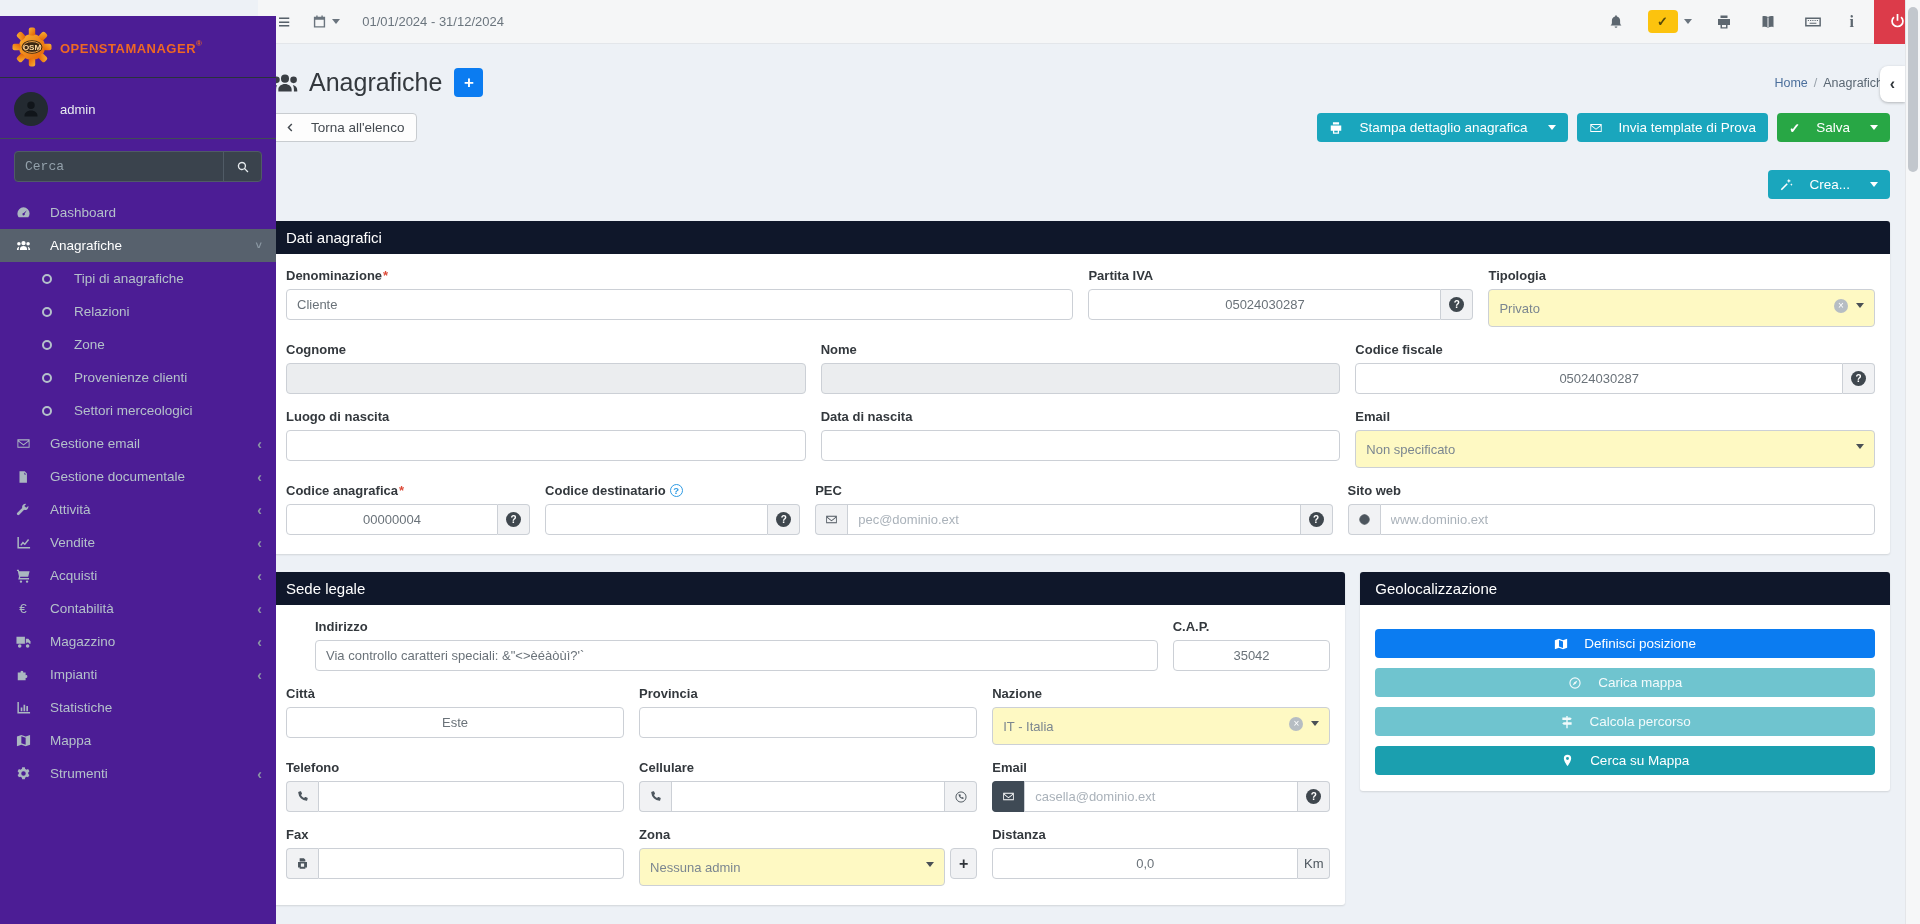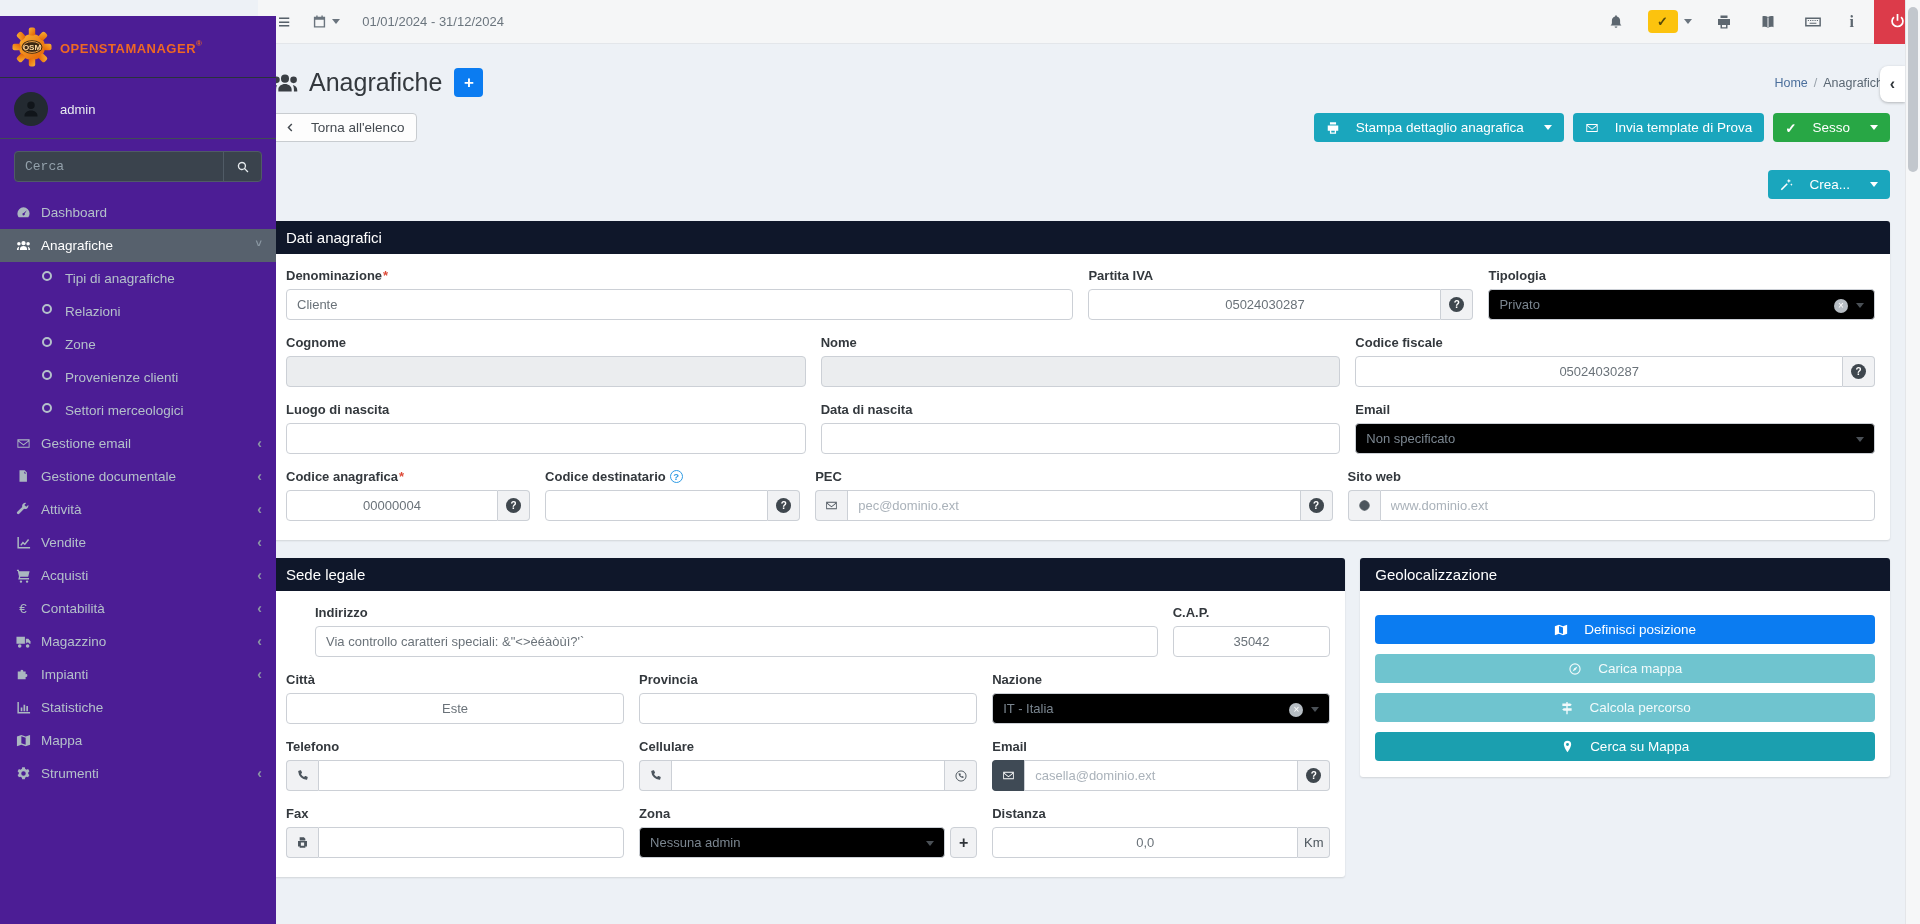--- a/index.html
+++ b/index.html
@@ -15,21 +15,21 @@
   .logo-reg { color:#ee6823; font-size:8px; vertical-align:super; font-variant:normal; }
   .user-panel { display:flex; align-items:center; gap:12px; padding:14px 14px 12px; }
   .avatar { width:34px; height:34px; border-radius:50%; background:#232a31; display:flex; align-items:center; justify-content:center; color:#10151a; }
   .user-name { color:#e8edf0; font-size:13px; }
   .side-divider { border-top:1px solid #414b56; margin:0 0 12px; }
   .side-search { display:flex; margin:0 14px 14px; border:1px solid #505b66; border-radius:4px; overflow:hidden; background:#3a434d; }
   .side-search input { flex:1; background:transparent; border:0; outline:none; color:#aab6bf; padding:7px 10px; font-size:13px; font-family:Liberation Mono, monospace; }
   .side-search input::placeholder { color:#93a1ab; }
   .side-search button { background:transparent; border:0; border-left:1px solid #505b66; color:#e7ecef; width:38px; cursor:pointer; display:flex; align-items:center; justify-content:center; }
   .smenu { list-style:none; }
-  .sitem { display:flex; align-items:flex-start; gap:9px; padding:9px 14px; font-size:13.5px; color:#b4c1ca; cursor:pointer; position:relative; }
+  .sitem { display:flex; align-items:center; gap:18px; padding:9px 14px; font-size:13.5px; color:#b4c1ca; cursor:pointer; position:relative; }
   .sitem .sic { width:18px; text-align:center; color:#aab7c0; flex:0 0 18px; display:inline-flex; justify-content:center; }
   .sitem.active { background:#57616d; color:#fff; }
   .sitem.active .sic { color:#fff; }
   .sitem.sub { padding-left:38px; }
   .ring { width:10px; height:10px; border:2px solid #b4c1ca; border-radius:50%; display:inline-block; }
   .schev { margin-left:auto; color:#8b98a3; font-weight:bold; font-size:14px; line-height:1; }
   .schev.down { font-size:11px; }
   .hscroll { position:absolute; left:2px; bottom:3px; width:250px; height:7px; background:#c9ced3; border-radius:4px; opacity:.85; }
 
   
@@ -93,21 +93,21 @@
   .inp.center { text-align:center; }
   .inp.disabled { background:#ebedef; }
   .igroup .inp { border-radius:0 4px 4px 0; }
   .igroup .inp.has-right { border-radius:0; }
   .igroup .inp:first-child { border-radius:4px 0 0 4px; }
   .addon { min-width:32px; height:31px; background:#f1f2f4; border:1px solid #ccd0d6; display:flex; align-items:center; justify-content:center; color:#4d565e; }
   .addon.left { border-right:0; border-radius:4px 0 0 4px; }
   .addon.right { border-left:0; border-radius:0 4px 4px 0; }
   .addon.dark { background:#3f4a55; color:#fff; border-color:#3f4a55; }
   .qcircle { width:15px; height:15px; border-radius:50%; background:#3f474e; color:#fff; font-size:10px; font-weight:bold; display:flex; align-items:center; justify-content:center; }
-  .selectbox { position:relative; height:31px; border:1px solid #ccd0d6; border-radius:4px; background:#000000; display:flex; align-items:center; padding:0 28px 0 10px; color:#7b8690; cursor:pointer; width:100%; }
+  .selectbox { position:relative; height:38px; border:1px solid #ccd0d6; border-radius:4px; background:#fef9c3; display:flex; align-items:center; padding:0 28px 0 10px; color:#7b8690; cursor:pointer; width:100%; }
   .selectbox .sel-caret { position:absolute; right:10px; top:13px; border-top-color:#4a5056; }
   .clear-x { position:absolute; right:26px; top:8.5px; width:14px; height:14px; border-radius:50%; background:#b6bdc3; color:#fff; font-size:10px; line-height:13px; text-align:center; cursor:pointer; }
   .addon-btn { width:30px; height:31px; background:#f1f2f4; border:1px solid #ccd0d6; border-radius:4px; margin-left:5px; font-size:16px; font-weight:bold; color:#2e3338; cursor:pointer; display:flex; align-items:center; justify-content:center; }
 
   
   .geo-body { padding:24px 15px 16px; display:flex; flex-direction:column; gap:10px; }
   .geo-btn { width:100%; justify-content:center; }
 </style>
 </head>
 <body>
@@ -391,21 +391,21 @@
         <span class="caret wcaret"></span>
       </button>
       <button class="btn btn-teal">
         <svg class="svgi" width="14" height="14" viewBox="0 0 16 16">
             <path d="M1.5 3.5h13v9h-13v-9zm1.2 1.2L8 8.9l5.3-4.2H2.7zm10.8 1.1L8 10 2.5 5.8v5.7h11V5.8z"></path>
           </svg>
         <span>Invia template di Prova</span>
       </button>
       <button class="btn btn-green">
         <span style="font-weight:bold">✓</span>
-        <span>Sesso</span>
+        <span>Salva</span>
         <span class="caret wcaret"></span>
       </button>
     </div>
   </div>
 
   <div class="crea-row">
     <button class="btn btn-teal">
       <svg class="svgi" width="13" height="13" viewBox="0 0 16 16">
           <path d="M10.9.9l.8 1.9 1.9.8-1.9.8-.8 1.9-.8-1.9-1.9-.8 1.9-.8.8-1.9zM14 6.5l.5 1.1 1.1.5-1.1.5-.5 1.1-.5-1.1-1.1-.5 1.1-.5.5-1.1zM2.3 15.1l-1.4-1.4L8.2 6.4l1.4 1.4-7.3 7.3z"></path>
         </svg>

